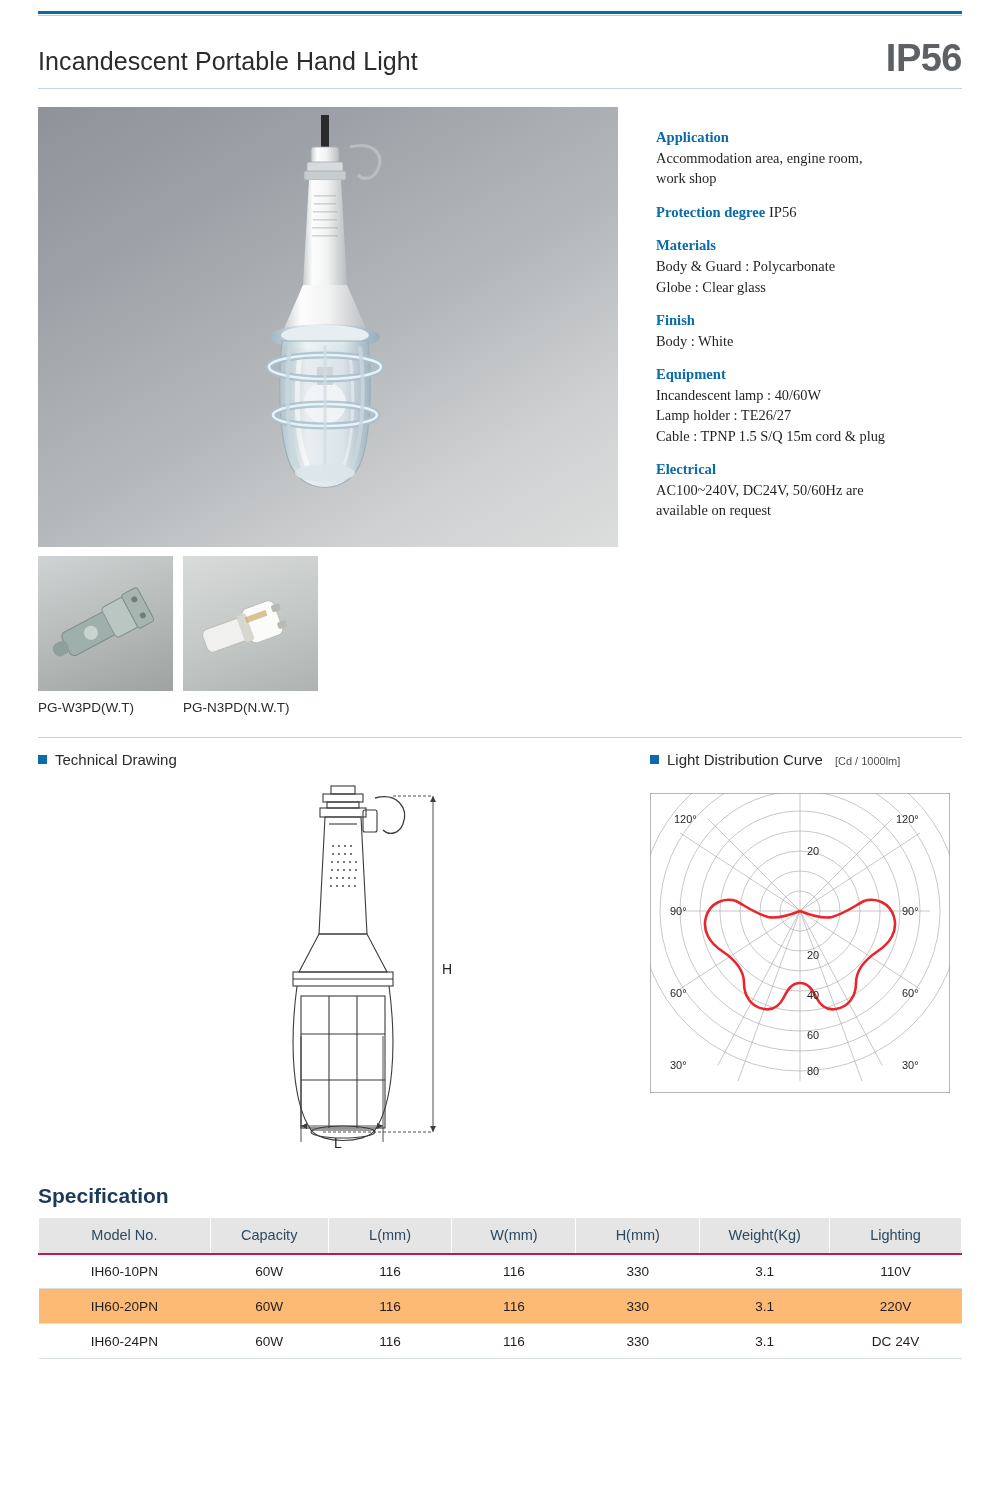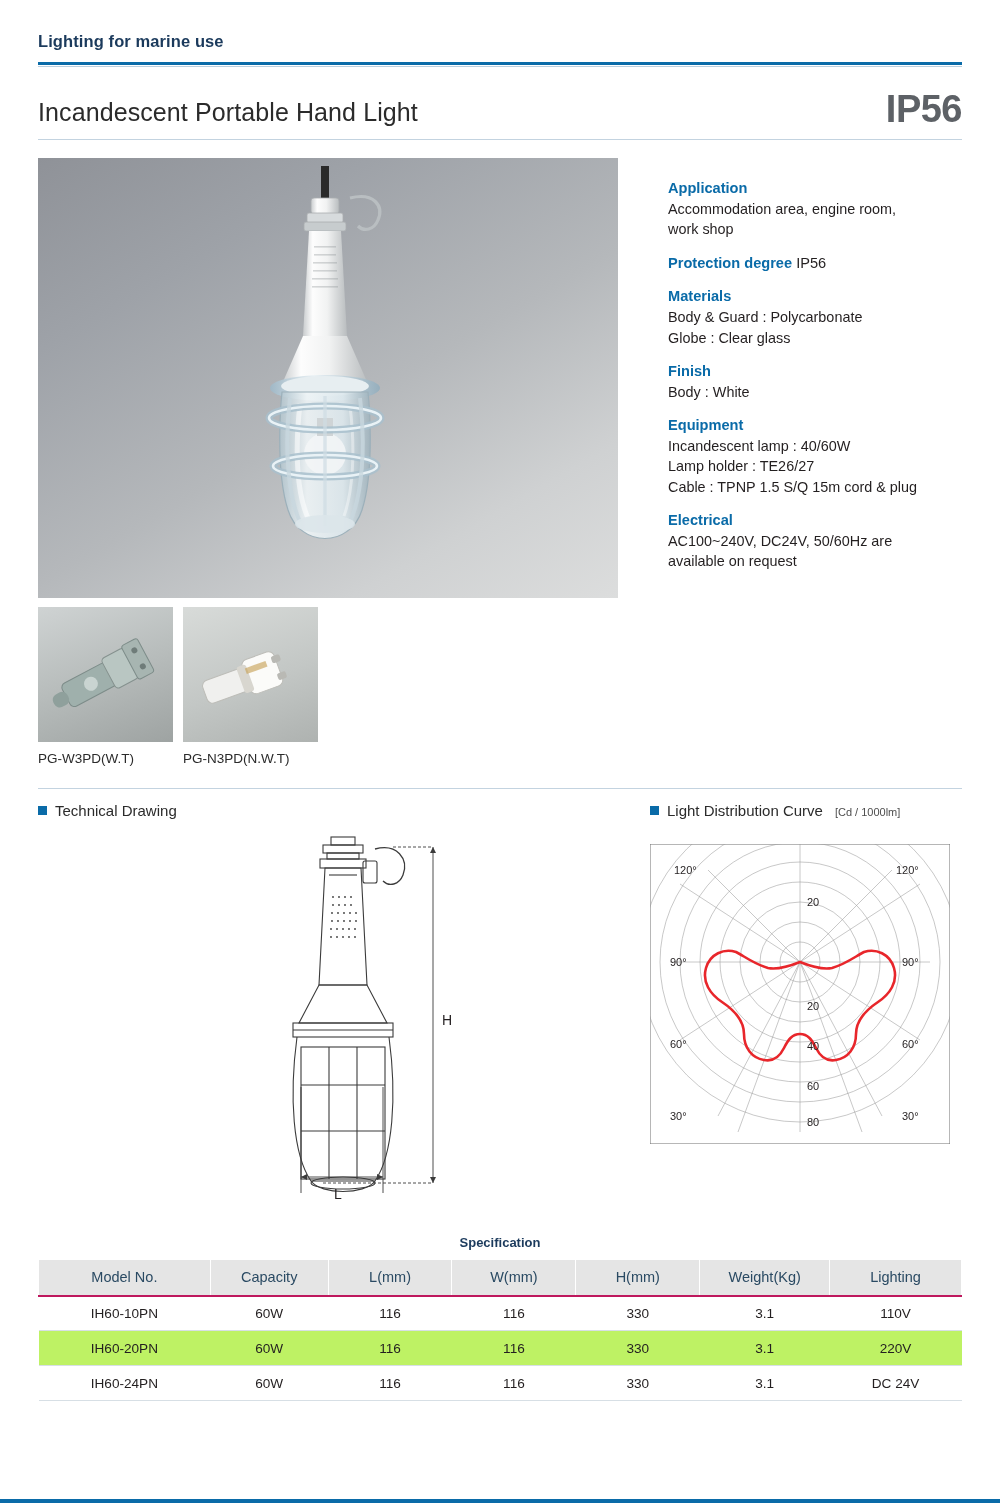--- a/index.html
+++ b/index.html
@@ -103,25 +103,26 @@
     gap: 10px;
     margin-top: 9px;
     font-size: 13.5px;
     color: #2b2b2b;
   }
   .sphoto-labels span { width: 135px; display: block; }
 
   
   .spec-col {
     width: 344px;
-    padding-left: 50px;
+    padding-left: 38px;
     padding-top: 20px;
     font-size: 14.4px;
     line-height: 1.42;
     color: #231f20;
+    font-family: Liberation Serif, serif;
   }
   .spec-block { margin-bottom: 13px; }
   .spec-head {
     color: #0a6ba8;
     font-weight: bold;
     font-size: 14.6px;
   }
   .spec-head .inline-val {
     color: #231f20;
     font-weight: normal;
@@ -170,25 +171,24 @@
   }
   .ldc-wrap {
     width: 300px;
     height: 300px;
     position: relative;
     margin-top: 19px;
   }
 
   
   .spec-title {
-    font-size: 13px;
+    font-size: 21px;
     font-weight: bold;
     color: #1b3a5c;
     margin-top: 10px;
-    text-align: center;
   }
   table.spec-table {
     border-collapse: collapse;
     width: 924px;
     margin-top: 9px;
     font-size: 14px;
   }
   table.spec-table th {
     background: #e5e5e5;
     color: #2a4a63;
@@ -198,37 +198,36 @@
     border: 1px solid #ffffff;
     border-bottom: 1px solid #c6d7e4;
   }
   table.spec-table td {
     height: 35px;
     text-align: center;
     border-bottom: 1px solid #d7dfe5;
     font-size: 13.6px;
     color: #231f20;
   }
-  table.spec-table tr.alt td { background: #bef264; }
+  table.spec-table tr.alt td { background: #fdba74; }
   table.spec-table tr.first-row td { border-top: 2px solid #be185d; }
 
   .footer-rule {
     position: absolute;
     left: 0; bottom: 0;
     width: 1000px;
     height: 4px;
     background: #0a6ba8;
   }
 </style>
 </head>
 <body>
 
 <div class="page">
 
-  <div class="header-title">Lighting for marine use</div>
   <div class="header-rule"></div>
   <div class="header-rule2"></div>
 
   <div class="title-row">
     <div class="product-title">Incandescent Portable Hand Light</div>
     <div class="ip-code">IP56</div>
   </div>
   <div class="title-rule"></div>
 
   <div class="top-area">

